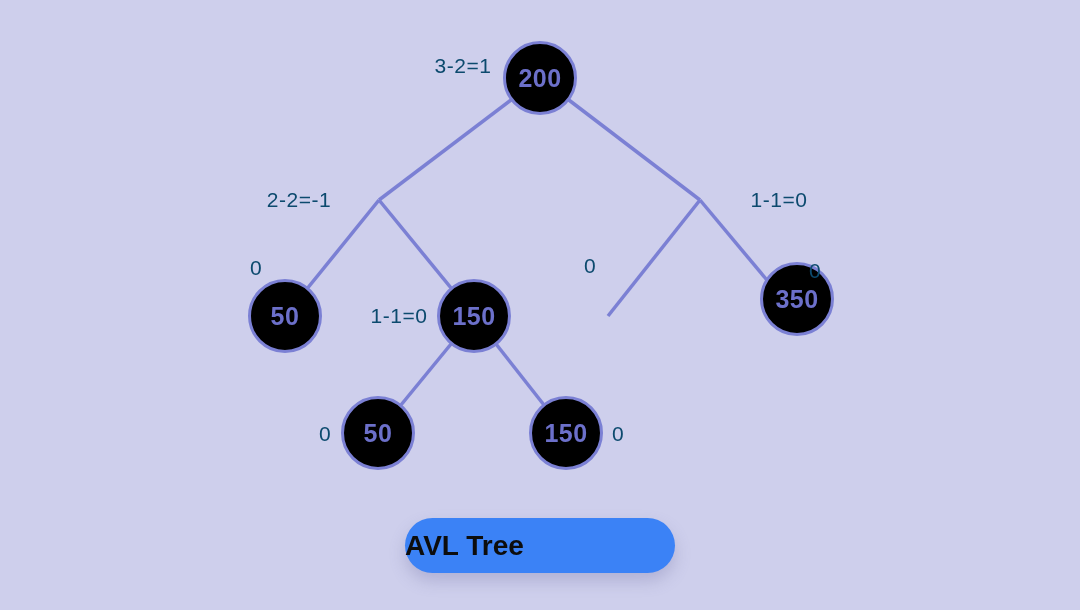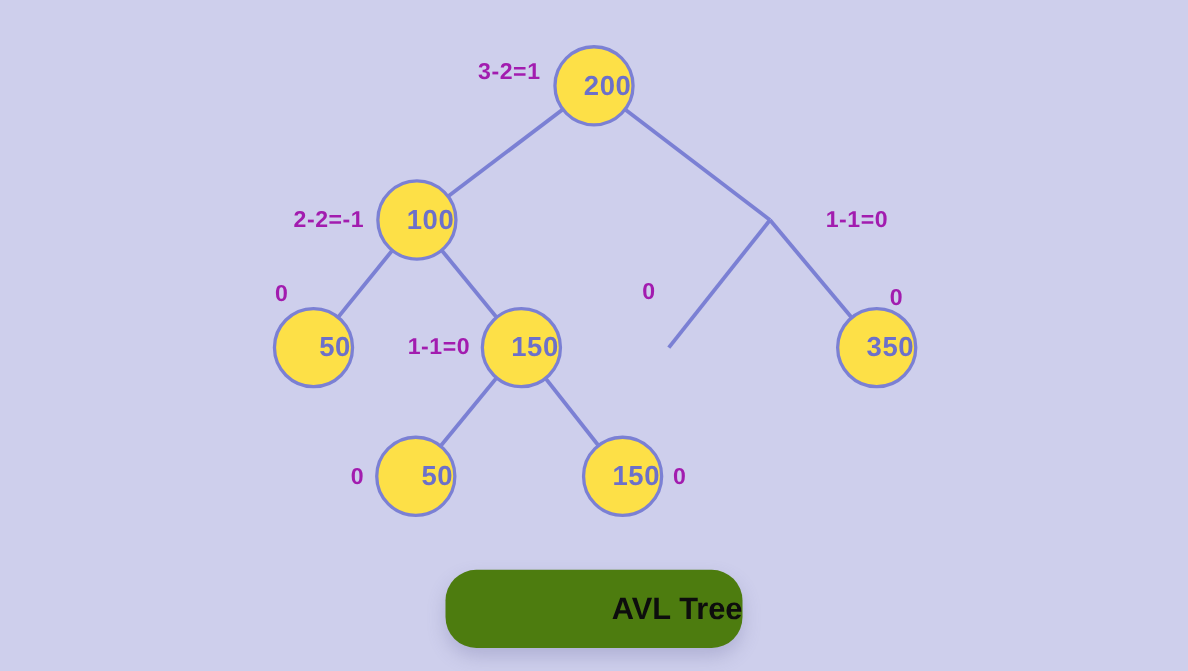--- a/index.html
+++ b/index.html
@@ -23,73 +23,73 @@
     left: 0;
     top: 0;
     z-index: 1;
   }
   .node {
     position: absolute;
     width: 74px;
     height: 74px;
     box-sizing: border-box;
     border-radius: 50%;
-    background: #fde047;
+    background: #000000;
     border: 3px solid #7b80d4;
     display: flex;
     align-items: center;
-    justify-content: flex-end;
+    justify-content: center;
     transform: translate(-50%, -50%);
     z-index: 2;
   }
   .node span {
     font-size: 25px;
     font-weight: bold;
     color: #6c70ca;
     letter-spacing: 0.5px;
   }
   .n0 { left: 540px; top: 78px; }
   .n1 { left: 379px; top: 200px; }
   .n2 { left: 700px; top: 200px; }
   .n3 { left: 285px; top: 316px; }
   .n4 { left: 474px; top: 316px; }
   .n5 { left: 608px; top: 316px; }
-  .n6 { left: 797px; top: 316px; }
+  .n6 { left: 797px; top: 299px; }
   .n7 { left: 378px; top: 433px; }
   .n8 { left: 566px; top: 433px; }
   .bal {
     position: absolute;
     transform: translate(-50%, -50%);
     font-size: 21px;
-    font-weight: bold;
-    color: #a21caf;
+    font-weight: normal;
+    color: #0c4a6e;
     letter-spacing: 0.5px;
     white-space: nowrap;
     z-index: 3;
   }
   .b0 { left: 463px; top: 66px; }
   .b1 { left: 299px; top: 200px; }
   .b2 { left: 779px; top: 200px; }
   .b3 { left: 256px; top: 268px; }
   .b4 { left: 399px; top: 316px; }
   .b5 { left: 590px; top: 266px; }
   .b6 { left: 815px; top: 271px; }
   .b7 { left: 325px; top: 434px; }
   .b8 { left: 618px; top: 434px; }
   .pill {
     position: absolute;
     left: 405px;
     top: 518px;
     width: 270px;
-    height: 71px;
-    background: #4d7c0f;
+    height: 55px;
+    background: #3b82f6;
     border-radius: 28px;
     display: flex;
     align-items: center;
-    justify-content: flex-end;
+    justify-content: flex-start;
     box-shadow: 0 8px 16px rgba(99, 99, 153, 0.28);
     z-index: 4;
   }
   .pill span {
     font-size: 28px;
     font-weight: bold;
     color: #0d0d0d;
   }
 </style>
 </head>
@@ -103,23 +103,20 @@
     <line x1="379" y1="200" x2="285" y2="316" stroke="#7b80d4" stroke-width="3.5"></line>
     <line x1="379" y1="200" x2="474" y2="316" stroke="#7b80d4" stroke-width="3.5"></line>
     <line x1="700" y1="200" x2="608" y2="316" stroke="#7b80d4" stroke-width="3.5"></line>
     <line x1="700" y1="200" x2="797" y2="316" stroke="#7b80d4" stroke-width="3.5"></line>
     <line x1="474" y1="316" x2="378" y2="433" stroke="#7b80d4" stroke-width="3.5"></line>
     <line x1="474" y1="316" x2="566" y2="433" stroke="#7b80d4" stroke-width="3.5"></line>
   </svg>
 
   <div class="node n0">
     <span>200</span>
-  </div>
-  <div class="node n1">
-    <span>100</span>
   </div>
   <div class="node n3">
     <span>50</span>
   </div>
   <div class="node n4">
     <span>150</span>
   </div>
   <div class="node n6">
     <span>350</span>
   </div>

